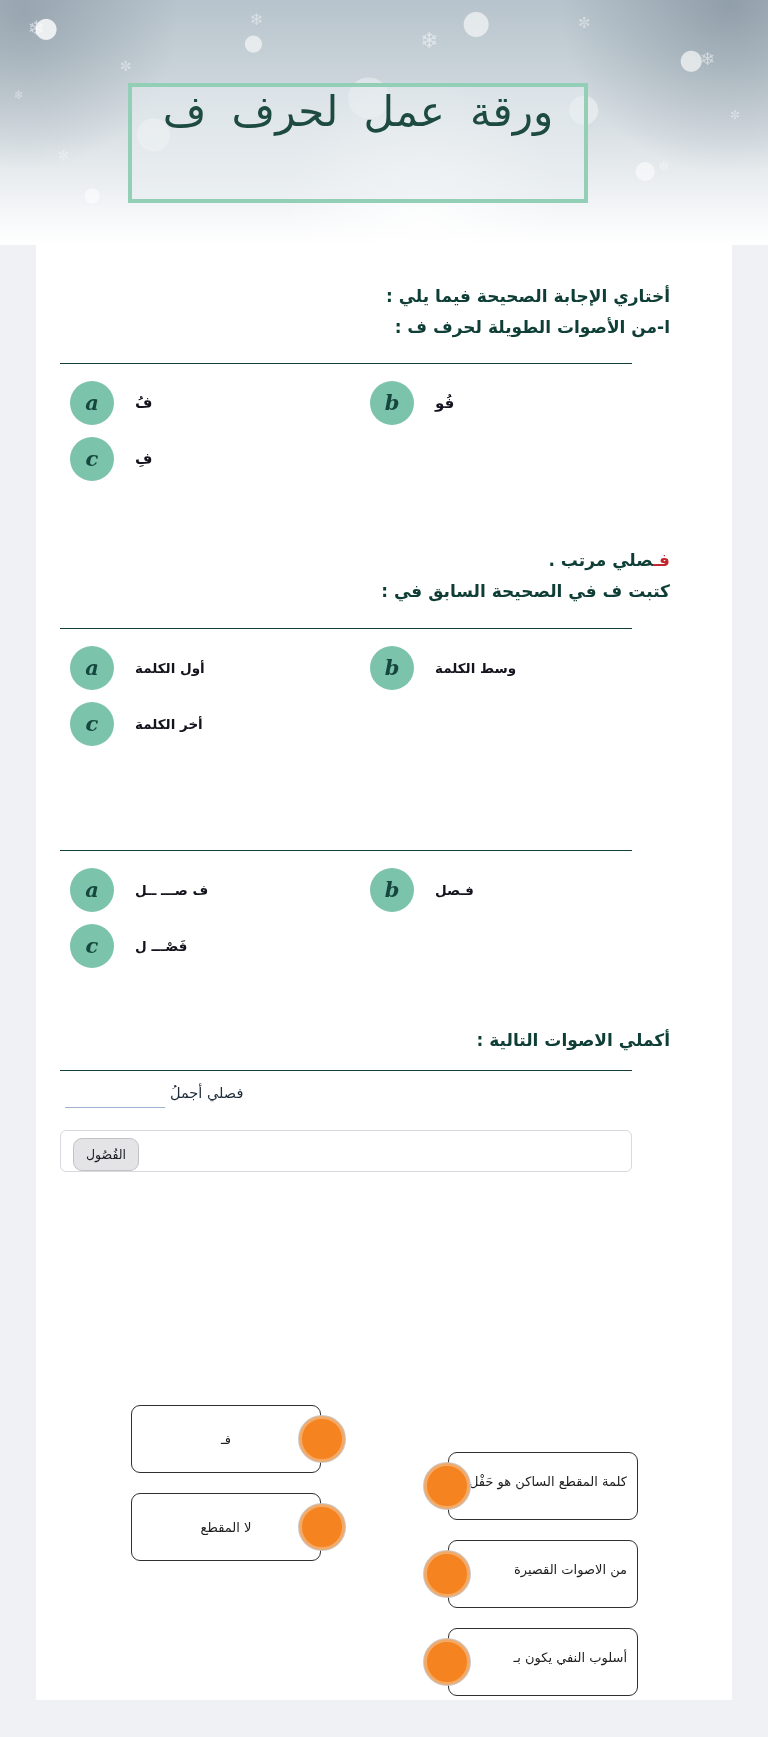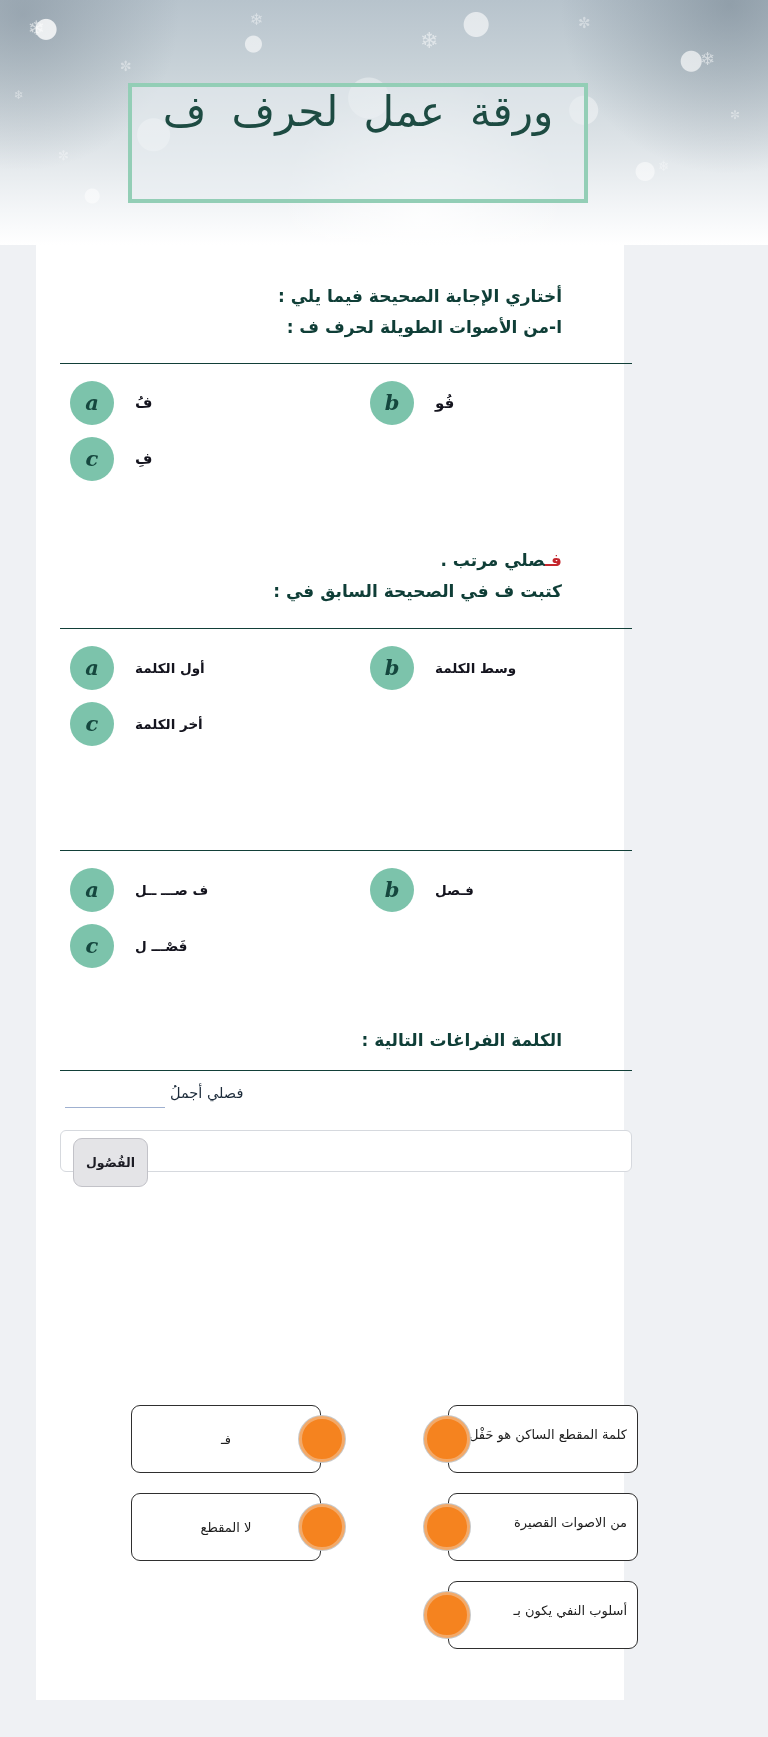--- a/index.html
+++ b/index.html
@@ -36,21 +36,21 @@
     box-sizing:border-box;
     display:flex;align-items:flex-start;justify-content:center;
   }
   .title-box h1{
     margin:0;font-size:42px;font-weight:500;color:#1d4b42;
     word-spacing:12px;letter-spacing:1px;
     font-family:"DejaVu Sans", sans-serif;
   }
   
   .card{
-    position:relative;margin-left:36px;width:588px;height:1455px;
+    position:relative;margin-left:36px;width:696px;height:1455px;
     background:#ffffff;
   }
   .q-header{position:absolute;right:62px;text-align:right;color:#0f3e37;
     font-size:17px;font-weight:700;line-height:31px;}
   .divider{position:absolute;left:24px;width:572px;border-top:1px solid #123f38;}
   .red-init{color:#c4262d;}
   .blue-line{color:#35a0d6;}
   .red-word{color:#e2502f;margin:0 5px;}
   
   .opt{position:absolute;display:flex;align-items:center;gap:21px;cursor:pointer;}
@@ -69,32 +69,32 @@
   .olabel.small{font-size:13.5px;}
   
   .fill-sentence{position:absolute;left:134px;top:840px;font-size:14.5px;color:#1c2b3a;}
   .fill-blank{position:absolute;left:29px;top:840px;width:100px;height:22px;
     border-bottom:1px solid #9fb0d0;}
   .word-bank{
     position:absolute;left:24px;top:885px;width:572px;height:42px;
     border:1px solid #d6d9de;border-radius:6px;background:#fff;box-sizing:border-box;
   }
   .chip{
-    display:inline-block;margin:7px 12px 0 12px;padding:16px 12px;
+    display:inline-block;margin:7px 12px 0 12px;padding:8px 12px;
     background:#e4e4e7;border:1px solid #c2c2c8;border-radius:9px;
-    font-size:12.5px;font-weight:700;color:#1c1c24;cursor:grab;
+    font-size:12.5px;font-weight:400;color:#1c1c24;cursor:grab;
   }
   
   .mbox{
     position:absolute;width:190px;height:68px;background:#fff;
     border:1.6px solid #2f2f2f;border-radius:9px;box-sizing:border-box;
     display:flex;align-items:center;justify-content:center;
   }
   .mbox.mleft{left:95px;}
-  .mbox.mright{left:412px;justify-content:flex-end;padding:0 10px 9px 18px;}
+  .mbox.mright{left:412px;justify-content:flex-end;padding:0 10px 9px 18px;margin-top:47px;}
   .mlabel{font-size:13px;color:#1d1d1d;white-space:nowrap;position:relative;z-index:0;}
   .handle{
     position:absolute;width:46px;height:46px;border-radius:50%;
     background:#f5831f;border:3px solid #f3a968;box-sizing:border-box;
     box-shadow:0 0 0 1px #c9c9c9;top:50%;transform:translateY(-50%);
     z-index:2;cursor:pointer;
   }
   .handle.h-right{right:-25px;}
   .handle.h-left{left:-25px;}
 </style>
@@ -184,21 +184,21 @@
       </span>
     <span class="olabel small" dir="rtl">فـصل</span>
   </div>
   <div class="opt c1" style="top:679px">
     <span class="circ">
         <i>c</i>
       </span>
     <span class="olabel small" dir="rtl">فَصْـــ ل</span>
   </div>
 
-  <div class="q-header" style="top:780px" dir="rtl">الكلمة الفراغات التالية :</div>
+  <div class="q-header" style="top:780px" dir="rtl">أكملي الاصوات التالية :</div>
   <div class="divider" style="top:825px"></div>
 
   <div class="fill-sentence" dir="rtl">فصلي أجملُ</div>
   <div class="fill-blank"></div>
 
   <div class="word-bank">
     <span class="chip" dir="rtl">الفُصُول</span>
   </div>
 
   <div class="mbox mleft" style="top:1160px">

